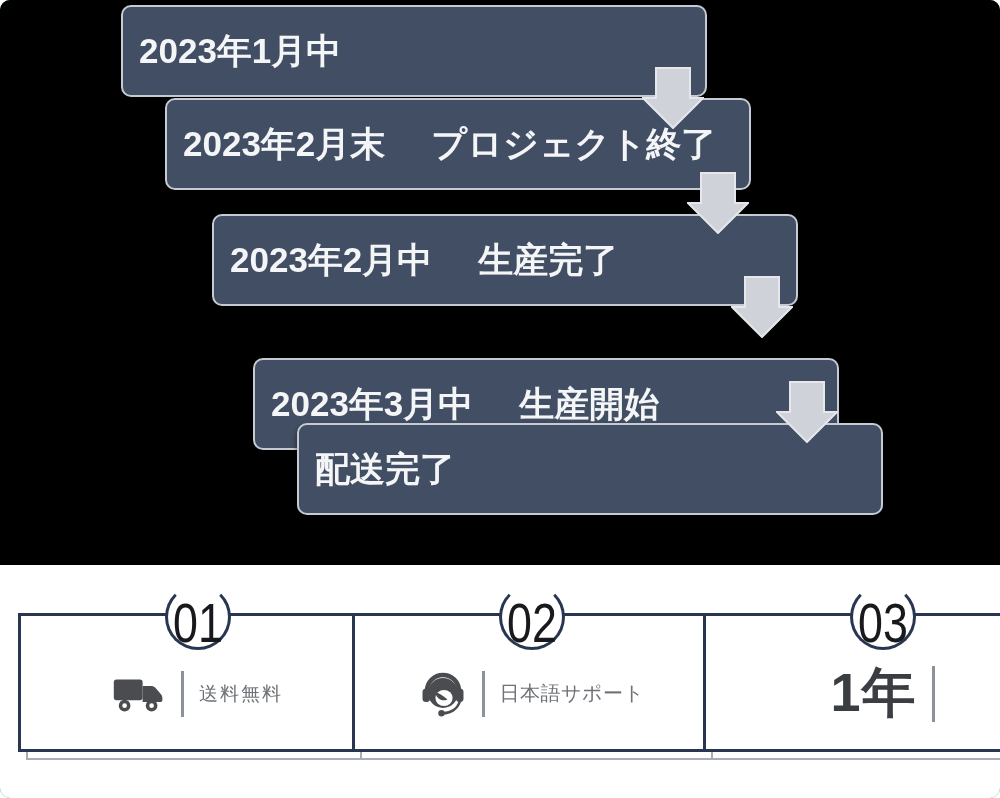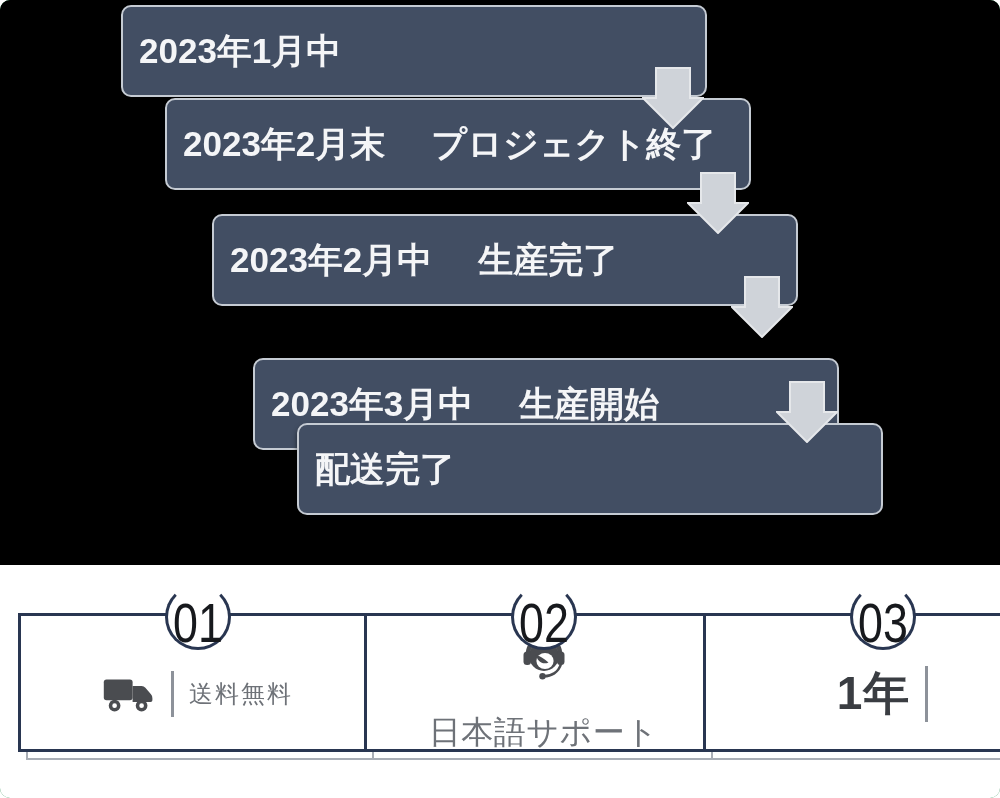--- a/index.html
+++ b/index.html
@@ -50,25 +50,25 @@
   }
   .num{
     position:absolute;left:50%;top:-21px;
     transform:translateX(-50%) scaleX(0.8);
     font-size:56px;line-height:1;font-weight:400;
     color:#17191d;z-index:3;
   }
   .vdiv{width:3px;height:46px;background:#8d929a;}
   .vdiv.tall{height:56px;}
   .feat-label{
-    font-size:24px;color:#6e7278;letter-spacing:2px;white-space:nowrap;
+    font-size:19px;color:#6e7278;letter-spacing:2px;white-space:nowrap;
   }
-  .feat-label.mid{font-size:32px;letter-spacing:0.5px;}
+  .feat-label.mid{font-size:20px;letter-spacing:0.5px;}
   .badge-year{
-    font-size:46px;font-weight:bold;color:#3a3d42;letter-spacing:1px;
+    font-size:54px;font-weight:bold;color:#3a3d42;letter-spacing:1px;
   }
   .icon-wrap{display:flex;align-items:center;}
 </style>
 </head>
 <body>
 
 <div class="stage">
 
   <div class="timeline">
 
@@ -117,21 +117,21 @@
           <circle cx="14" cy="36" r="6.5" fill="#4a4c50"></circle>
           <circle cx="14" cy="36" r="2.6" fill="#ffffff"></circle>
           <circle cx="44" cy="36" r="6.5" fill="#4a4c50"></circle>
           <circle cx="44" cy="36" r="2.6" fill="#ffffff"></circle>
         </svg>
       </span>
       <span class="vdiv"></span>
       <span class="feat-label">送料無料</span>
     </div>
 
-    <div class="card" style="left:364px;flex-direction:column;">
+    <div class="card" style="left:352px;">
       <div class="notch"></div>
       <div class="num">02</div>
       <span class="icon-wrap">
         <svg width="48" height="48" viewBox="0 0 48 48">
           <circle cx="24" cy="23" r="15" fill="#4a4c50"></circle>
           <ellipse cx="25" cy="28" rx="8.6" ry="8" fill="#ffffff"></ellipse>
           <path d="M15.5 21 C17.5 29 23 32 28.5 29.5 C24 25 19.5 23.5 15.5 21 Z" fill="#4a4c50"></path>
           <path d="M8 21 a16 16 0 0 1 32 0" fill="none" stroke="#4a4c50" stroke-width="4.5"></path>
           <rect x="3.5" y="18.5" width="7.5" height="13.5" rx="3.5" fill="#4a4c50"></rect>
           <rect x="37" y="18.5" width="7.5" height="13.5" rx="3.5" fill="#4a4c50"></rect>

